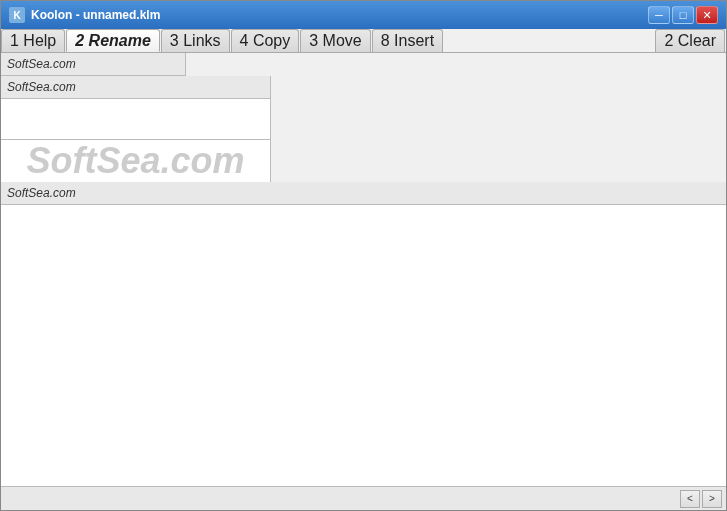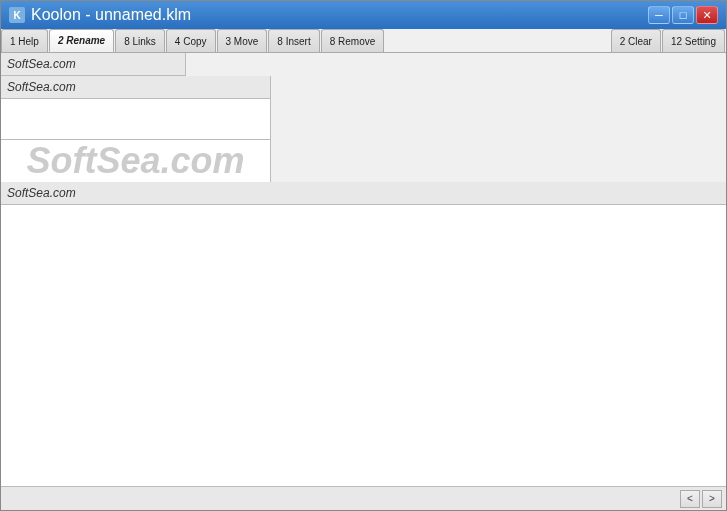--- a/index.html
+++ b/index.html
@@ -53,22 +53,22 @@
       background: #7ab0e0;
       border-radius: 2px;
       display: flex;
       align-items: center;
       justify-content: center;
       font-size: 10px;
       font-weight: bold;
     }
 
     .title-bar-title {
-      font-size: 16px;
-      font-weight: normal;
+      font-size: 12px;
+      font-weight: bold;
     }
 
     .title-bar-controls {
       display: flex;
       gap: 2px;
     }
 
     .title-btn {
       width: 22px;
       height: 18px;
@@ -95,21 +95,21 @@
       height: 24px;
       flex-shrink: 0;
     }
 
     .tab {
       padding: 3px 8px;
       border: 1px solid #aaa;
       border-bottom: none;
       background: linear-gradient(to bottom, #e8e8e8, #d8d8d8);
       color: #222;
-      font-size: 10px;
+      font-size: 16px;
       cursor: pointer;
       white-space: nowrap;
       display: flex;
       align-items: center;
       margin-right: 1px;
       border-radius: 3px 3px 0 0;
     }
 
     .tab.active {
       background: linear-gradient(to bottom, #ffffff, #f0f0f0);
@@ -256,40 +256,34 @@
   </div>
 
   <div class="tab-bar">
     <div class="tab">
         <span>1 Help</span>
       </div>
     <div class="tab active">
         <span>2 Rename</span>
       </div>
     <div class="tab">
-        <span>8 Links</span>
+        <span>3 Links</span>
       </div>
     <div class="tab">
         <span>4 Copy</span>
       </div>
     <div class="tab">
         <span>3 Move</span>
       </div>
     <div class="tab">
         <span>8 Insert</span>
       </div>
-    <div class="tab">
-        <span>8 Remove</span>
-      </div>
     <div class="tab-spacer"></div>
     <div class="tab">
         <span>2 Clear</span>
-      </div>
-    <div class="tab">
-        <span>12 Setting</span>
       </div>
   </div>
 
   <div class="content-area">
 
     <div class="panel-left">
       <div class="panel-left-header">SoftSea.com</div>
     </div>
 
     <div class="panel-middle">

